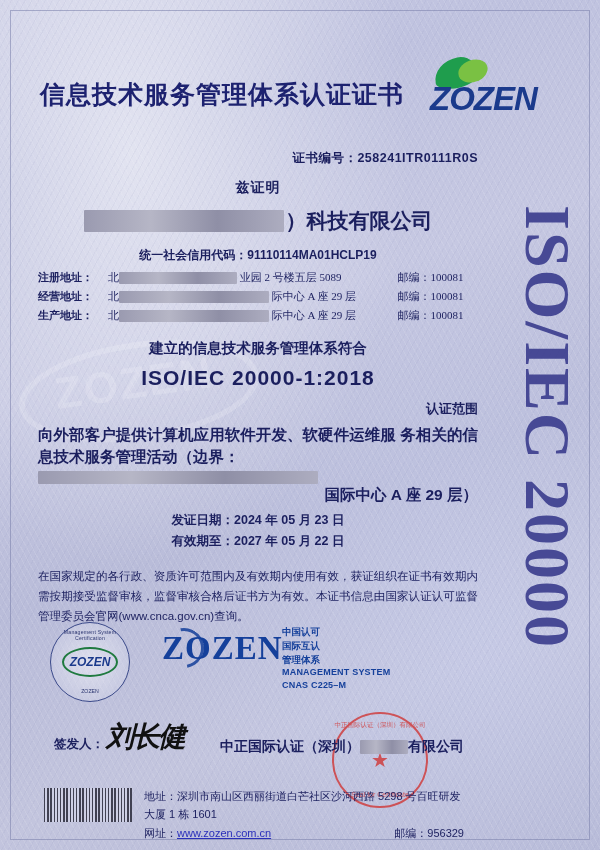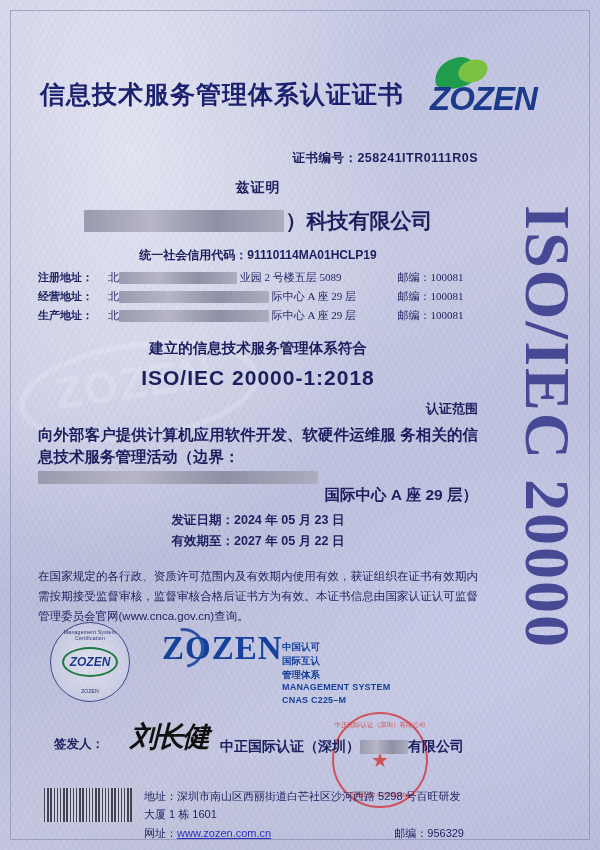--- a/index.html
+++ b/index.html
@@ -341,21 +341,21 @@
     border-radius: 50%;
     border-left-color: transparent;
     border-bottom-color: transparent;
     transform: rotate(35deg);
     opacity: 0.85;
   }
 
   .cnas-text {
     position: absolute;
     left: 238px;
-    top: 20px;
+    top: 5px;
     font-size: 9.5px;
     line-height: 1.45;
     color: #15409b;
     font-weight: bold;
   }
   .cnas-text .en {
     font-size: 9px;
     letter-spacing: 0.2px;
   }
 
@@ -370,21 +370,21 @@
   .sign-label {
     position: absolute;
     left: 10px;
     top: 18px;
     font-size: 12.5px;
     font-weight: bold;
     color: #1b1f5e;
   }
   .signature {
     position: absolute;
-    left: 86px;
+    left: 62px;
     top: 0px;
     font-family: "Liberation Serif", serif;
     font-size: 28px;
     font-style: italic;
     font-weight: bold;
     color: #111;
     transform: rotate(-6deg) skewX(-6px);
     letter-spacing: -2px;
   }
   .issuer {

